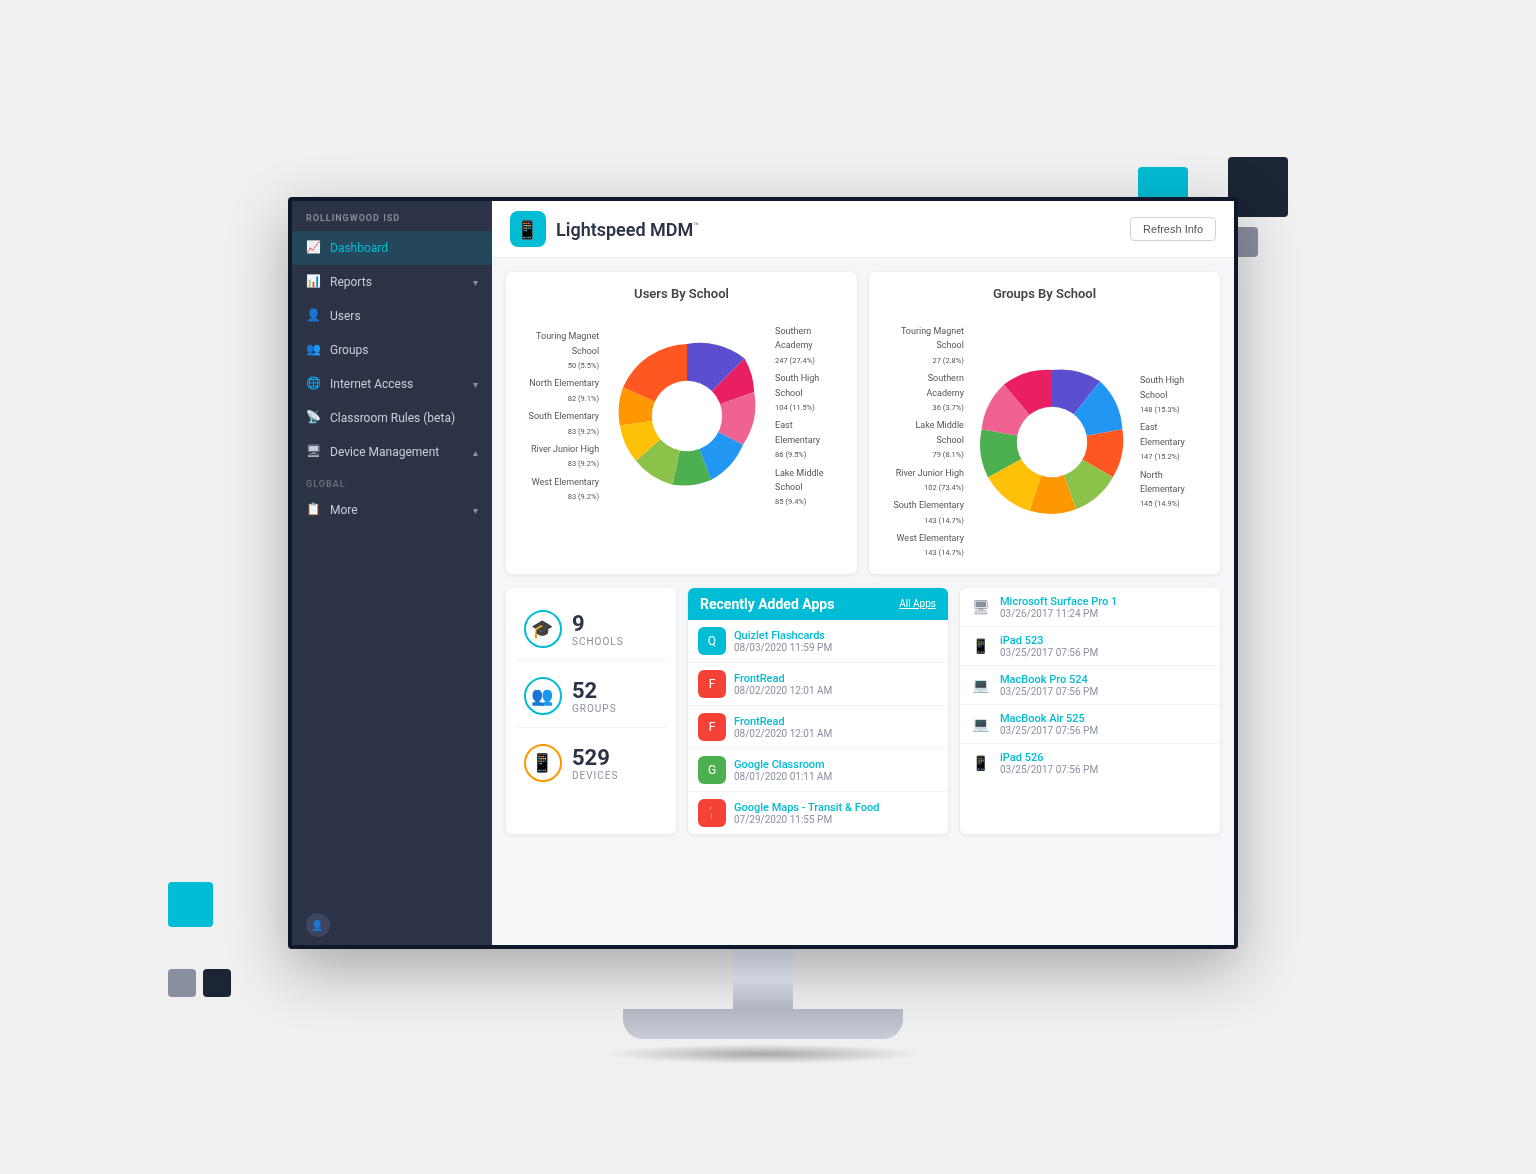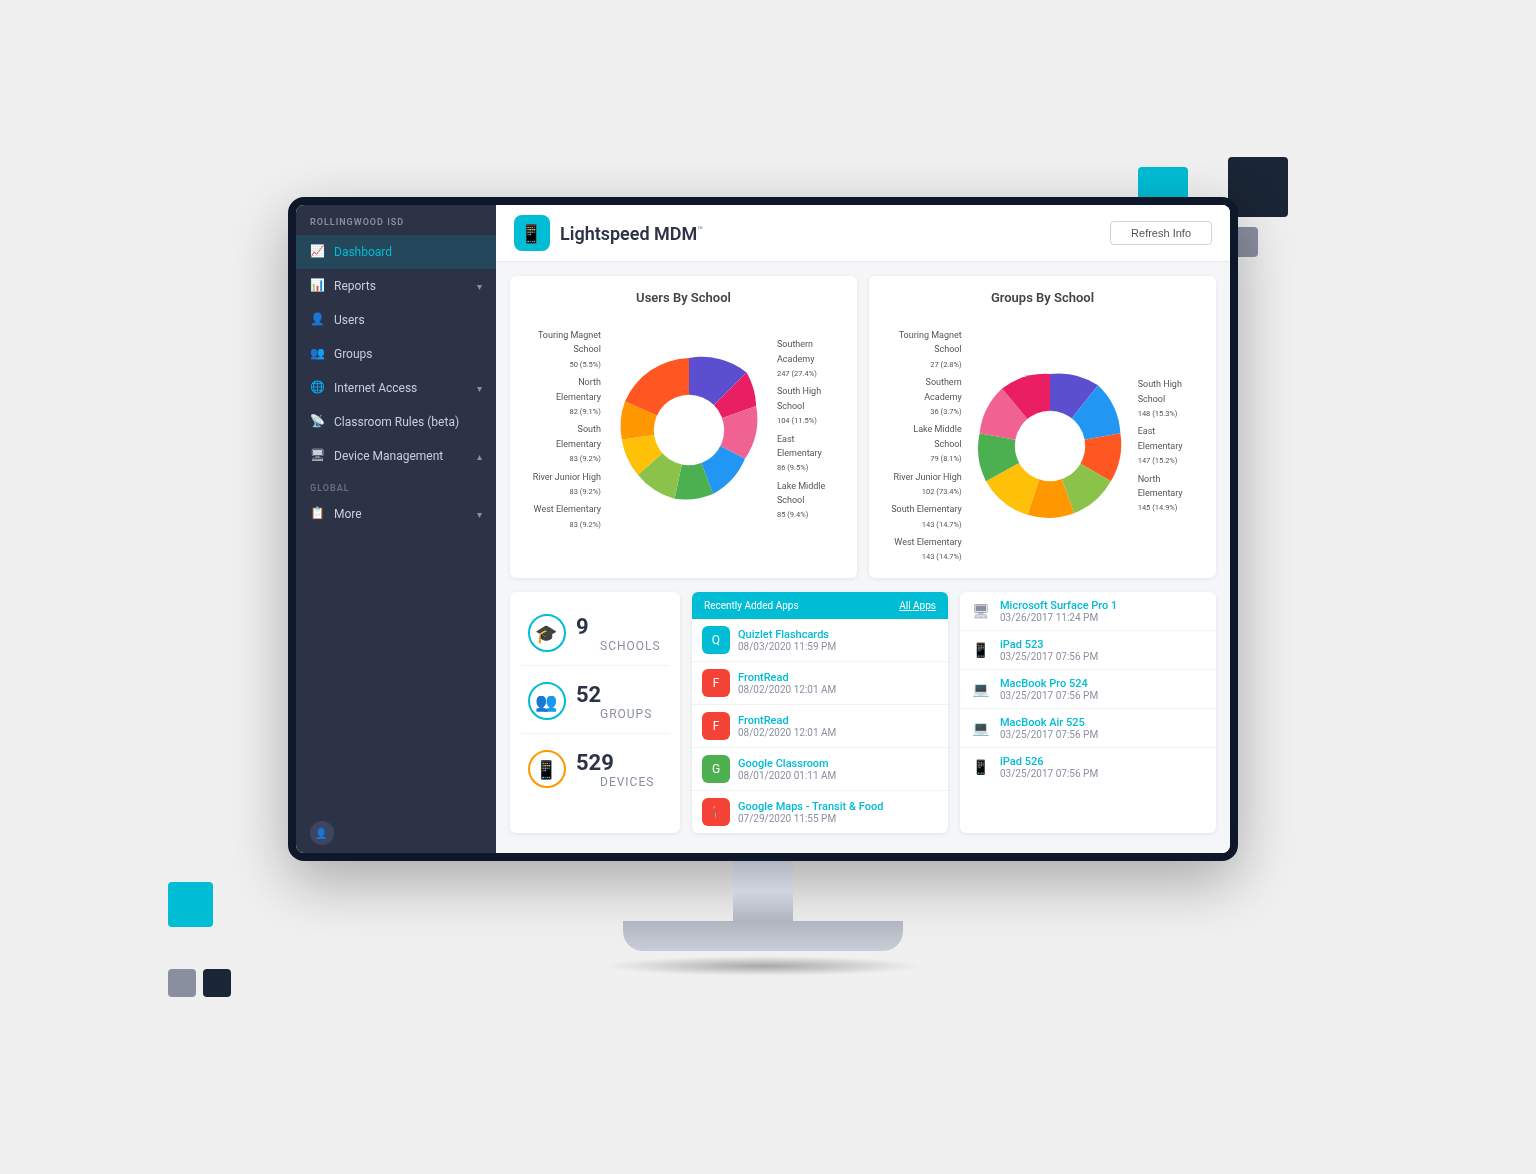--- a/index.html
+++ b/index.html
@@ -65,26 +65,26 @@
 
     
     .monitor {
       position: absolute;
       top: 60px; left: 120px;
       width: 950px;
       background: transparent;
     }
     .monitor-screen {
       background: #fff;
-      border-radius: 16px;
+      border-radius: 4px;
       overflow: hidden;
       box-shadow: 0 20px 60px rgba(0,0,0,0.3);
-      border: 8px solid #0f172a;
-      display: flex;
-      height: 664px;
+      border: 4px solid #0f172a;
+      display: flex;
+      height: 752px;
     }
     .monitor-stand {
       display: flex;
       flex-direction: column;
       align-items: center;
     }
     .monitor-neck {
       width: 60px;
       height: 60px;
       background: linear-gradient(180deg, #b0b5c0 0%, #d0d5e0 50%, #b0b5c0 100%);
@@ -183,21 +183,21 @@
       font-size: 18px;
       font-weight: 600;
       color: #2c3347;
     }
     .header-title sup { font-size: 9px; color: #8a90a0; }
     .header-spacer { flex: 1; }
     .refresh-btn {
       background: #fff;
       border: 1px solid #d0d4da;
       border-radius: 4px;
-      padding: 5px 20px;
+      padding: 5px 12px;
       font-size: 11px;
       color: #555;
       cursor: pointer;
     }
 
     
     .content {
       padding: 14px;
       flex: 1;
     }
@@ -271,21 +271,21 @@
       border: 2px solid #e0e4e8;
       display: flex; align-items: center; justify-content: center;
       font-size: 18px;
       margin-right: 10px;
       flex-shrink: 0;
     }
     .stat-icon.schools { color: #00bcd4; border-color: #00bcd4; }
     .stat-icon.groups { color: #00bcd4; border-color: #00bcd4; }
     .stat-icon.devices { color: #ff9800; border-color: #ff9800; }
     .stat-number { font-size: 22px; font-weight: 700; color: #2c3347; }
-    .stat-label { font-size: 12px; color: #8a90a0; letter-spacing: 1px; text-transform: uppercase; margin-left: 24px; }
+    .stat-label { font-size: 10px; color: #8a90a0; letter-spacing: 1px; text-transform: uppercase; }
 
     .tables-col {
       flex: 1;
       display: flex;
       gap: 12px;
     }
     .table-card {
       flex: 1;
       background: #fff;
       border-radius: 6px;
@@ -296,22 +296,22 @@
     }
     .table-header {
       background: #00bcd4;
       display: flex;
       align-items: center;
       justify-content: space-between;
       padding: 8px 12px;
     }
     .table-header-title {
       color: #fff;
-      font-size: 10px;
-      font-weight: 400;
+      font-size: 14px;
+      font-weight: 700;
     }
     .table-header-link {
       color: #fff;
       font-size: 10px;
       text-decoration: underline;
       cursor: pointer;
     }
     .table-row {
       display: flex;
       align-items: center;

